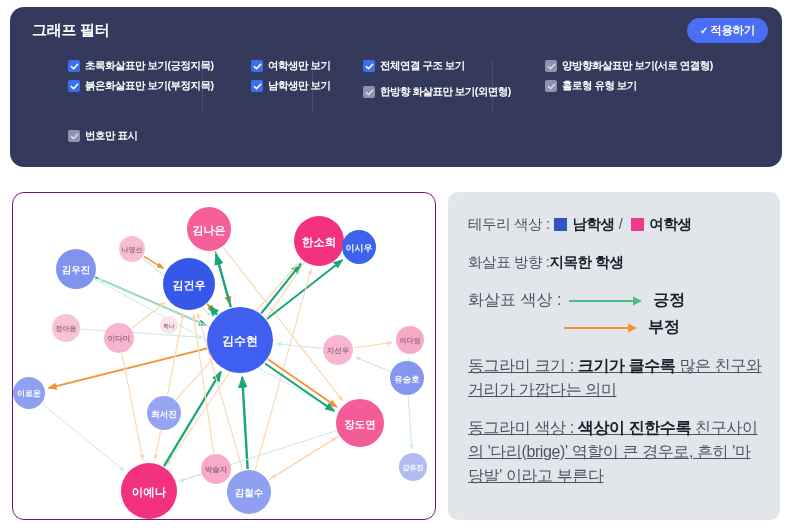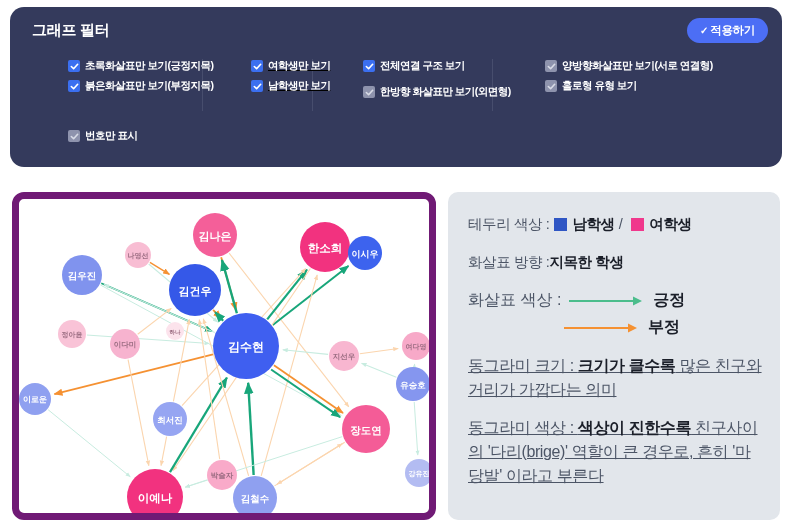--- a/index.html
+++ b/index.html
@@ -59,21 +59,21 @@
     display: flex;
     flex-direction: column;
     gap: 6px;
     padding-right: 14px;
     border-right: 1px solid #474d6d;
     height: 52px;
     justify-content: flex-start;
   }
   .fgroup:last-child { border-right: none; }
   .fgroup.g1 { width: 175px; }
-  .fgroup.g2 { width: 110px; padding-left: 8px; text-decoration: underline; }
+  .fgroup.g2 { width: 110px; padding-left: 8px; }
   .fgroup.g3 { width: 180px; padding-left: 10px; gap: 12px; }
   .fgroup.g4 { width: 190px; padding-left: 12px; }
   .fgroup.g5 { width: 130px; padding-left: 12px; border-right: none; }
 
   .chk-row {
     display: flex;
     align-items: center;
     gap: 5px;
     white-space: nowrap;
     padding-left: 40px;
@@ -128,21 +128,21 @@
     border-right: 4px solid transparent;
     border-top: 5px solid #6b7087;
   }
 
   
   #graph-card {
     position: absolute;
     left: 12px; top: 192px;
     width: 424px; height: 328px;
     background: #ffffff;
-    border: 7px solid #701a75;
+    border: 1px solid #701a75;
     border-radius: 12px;
     overflow: hidden;
   }
   #graph-svg { display: block; }
 
   
   #legend-card {
     position: absolute;
     left: 448px; top: 192px;
     width: 332px; height: 328px;

